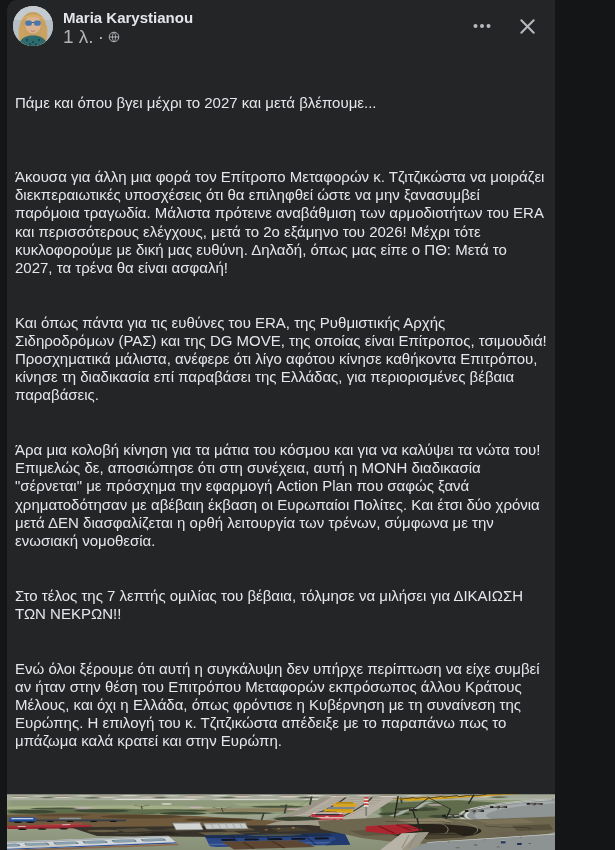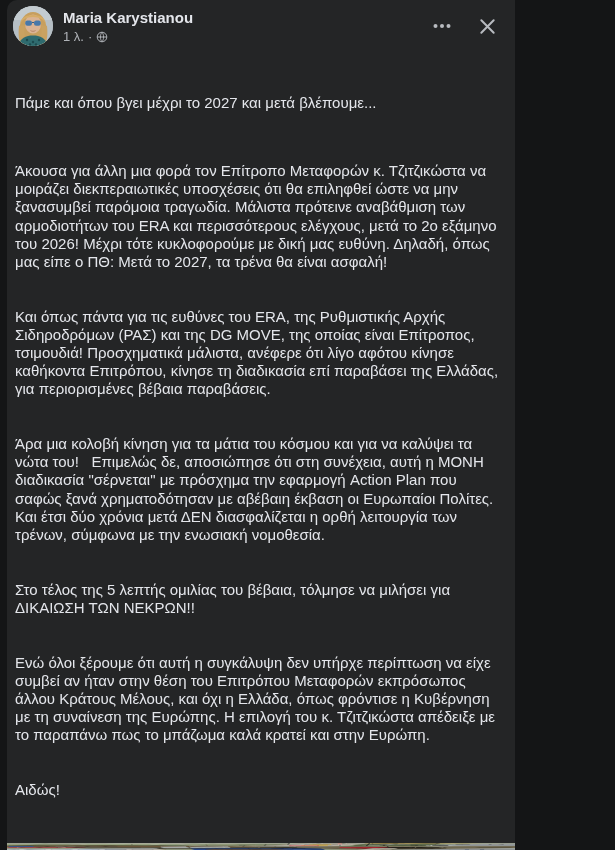--- a/index.html
+++ b/index.html
@@ -2,44 +2,44 @@
 <html lang="el"><head>
 <meta charset="utf-8">
 <style>
   html,body{margin:0;padding:0;}
   body{
     width:615px;height:850px;overflow:hidden;position:relative;
     background:#141516;
     font-family:"Liberation Sans", sans-serif;
   }
   .card{
-    position:absolute;left:7px;top:0;width:508px;height:850px;
+    position:absolute;left:7px;top:0;width:548px;height:850px;
     background:#242526;border-radius:10px 0 0 0;
     display:flex;flex-direction:column;overflow:hidden;
   }
   .header{
     display:flex;align-items:flex-start;
     padding:6px 12px 0 6px;flex:none;
   }
   .avatar{
     width:40px;height:40px;border-radius:50%;overflow:hidden;flex:none;cursor:pointer;
     background:#b3bcc2;
   }
   .avatar svg{display:block;width:100%;height:100%;}
   .hmeta{margin-left:10px;flex:1;min-width:0;padding-top:2px;}
   .author{color:#e4e6eb;font-size:15px;font-weight:700;line-height:19px;cursor:pointer;display:inline-block;}
-  .meta-row{display:flex;align-items:center;gap:4px;color:#b0b3b8;font-size:13px;line-height:16px;margin-top:2px;}
+  .meta-row{display:flex;align-items:center;gap:4px;color:#b0b3b8;font-size:19px;line-height:16px;margin-top:2px;}
   .controls{display:flex;align-items:center;gap:22px;padding:8px 4px 0 0;}
   .icon-btn{background:none;border:none;padding:2px;margin:0;cursor:pointer;display:flex;align-items:center;color:#b8bbc0;}
   .post-text{
     padding:12px 8px 0 8px;color:#e4e6eb;font-size:15px;line-height:18.2px;
     flex:none;white-space:pre-wrap;word-wrap:break-word;
   }
   .post-text p{margin:0;}
-  .post-text p.lead{margin-bottom:13px;}
+  .post-text p.lead{margin-bottom:19px;}
   .photo{
     flex:1;min-height:0;margin-top:7px;position:relative;cursor:pointer;overflow:hidden;background:#8a9379;
   }
   .photo svg.scene{display:block;width:100%;height:100%;}
 </style>
 </head>
 <body>
 
 <div class="card">
 
@@ -96,23 +96,22 @@
         </svg>
       </button>
     </div>
   </div>
 
   <div class="post-text">
     <p class="lead">Πάμε και όπου βγει μέχρι το 2027 και μετά βλέπουμε...</p>
     <p>Άκουσα για άλλη μια φορά τον Επίτροπο Μεταφορών κ. Τζιτζικώστα να μοιράζει διεκπεραιωτικές υποσχέσεις ότι θα επιληφθεί ώστε να μην ξανασυμβεί παρόμοια τραγωδία. Μάλιστα πρότεινε αναβάθμιση των αρμοδιοτήτων του ERA και περισσότερους ελέγχους, μετά το 2ο εξάμηνο του 2026! Μέχρι τότε κυκλοφορούμε με δική μας ευθύνη. Δηλαδή, όπως μας είπε ο ΠΘ: Μετά το 2027, τα τρένα θα είναι ασφαλή!</p>
     <p>Και όπως πάντα για τις ευθύνες του ERA, της Ρυθμιστικής Αρχής Σιδηροδρόμων (ΡΑΣ) και της DG MOVE, της οποίας είναι Επίτροπος, τσιμουδιά! Προσχηματικά μάλιστα, ανέφερε ότι λίγο αφότου κίνησε καθήκοντα Επιτρόπου, κίνησε τη διαδικασία επί παραβάσει της Ελλάδας, για περιορισμένες βέβαια παραβάσεις.</p>
     <p>Άρα μια κολοβή κίνηση για τα μάτια του κόσμου και για να καλύψει τα νώτα του!   Επιμελώς δε, αποσιώπησε ότι στη συνέχεια, αυτή η ΜΟΝΗ διαδικασία "σέρνεται" με πρόσχημα την εφαρμογή Action Plan που σαφώς ξανά χρηματοδότησαν με αβέβαιη έκβαση οι Ευρωπαίοι Πολίτες. Και έτσι δύο χρόνια μετά ΔΕΝ διασφαλίζεται η ορθή λειτουργία των τρένων, σύμφωνα με την ενωσιακή νομοθεσία.</p>
-    <p>Στο τέλος της 5 λεπτής ομιλίας του βέβαια, τόλμησε να μιλήσει για ΔΙΚΑΙΩΣΗ ΤΩΝ ΝΕΚΡΩΝ!!</p>
+    <p>Στο τέλος της 7 λεπτής ομιλίας του βέβαια, τόλμησε να μιλήσει για ΔΙΚΑΙΩΣΗ ΤΩΝ ΝΕΚΡΩΝ!!</p>
     <p>Ενώ όλοι ξέρουμε ότι αυτή η συγκάλυψη δεν υπήρχε περίπτωση να είχε συμβεί αν ήταν στην θέση του Επιτρόπου Μεταφορών εκπρόσωπος άλλου Κράτους Μέλους, και όχι η Ελλάδα, όπως φρόντισε η Κυβέρνηση με τη συναίνεση της Ευρώπης. Η επιλογή του κ. Τζιτζικώστα απέδειξε με το παραπάνω πως το μπάζωμα καλά κρατεί και στην Ευρώπη.</p>
-    <p>Αιδώς!</p>
   </div>
 
   <div class="photo" role="img" aria-label="Σκηνή σιδηροδρομικού δυστυχήματος: κόκκινη μηχανή στις γραμμές, γερανός, χωριό στο βάθος, δρόμος με βέλη πορείας και συντρίμμια εκτροχιασμένων βαγονιών με οχήματα διάσωσης">
     <svg class="scene" viewBox="0 0 608 352" preserveAspectRatio="none">
       <defs>
         <linearGradient id="haze" x1="0" y1="0" x2="0" y2="1">
           <stop offset="0" stop-color="#adb2a3"></stop>
             <stop offset="0.45" stop-color="#9aa28b"></stop>
             <stop offset="1" stop-color="#878f76"></stop>
         </linearGradient>

